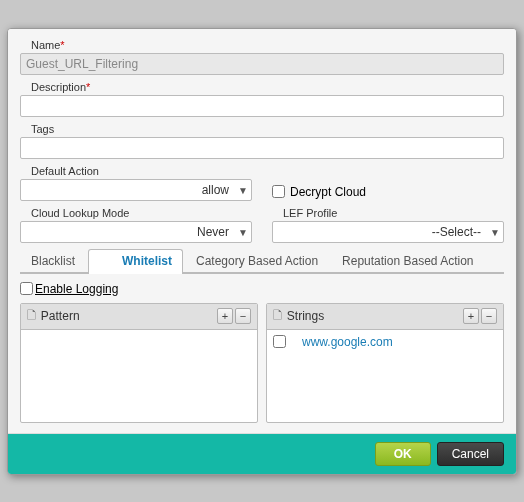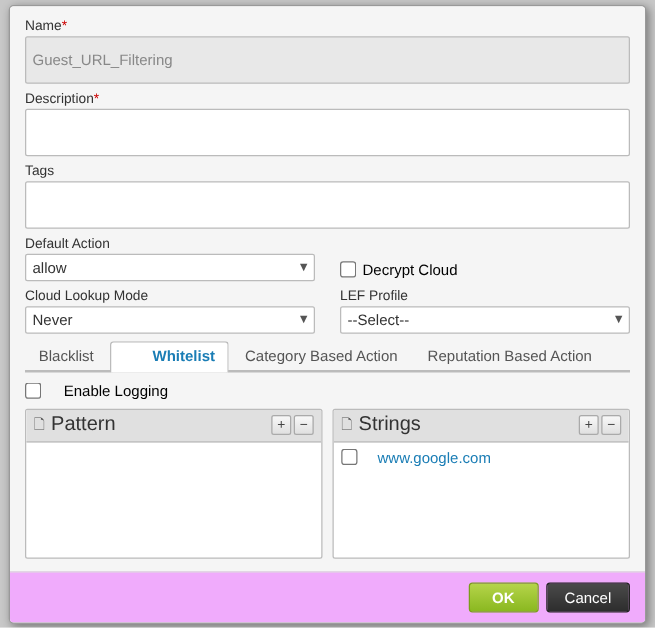--- a/index.html
+++ b/index.html
@@ -42,27 +42,28 @@
       padding: 10px 12px;
       background: #f5f5f5;
     }
     .field-row {
       margin-bottom: 6px;
     }
     .field-label {
       font-size: 11px;
       color: #333;
       margin-bottom: 2px;
+      margin-left: 11px;
     }
     .required {
       color: #cc0000;
     }
     .text-input {
       width: 100%;
-      height: 38px;
+      height: 22px;
       border: 1px solid #bbb;
       border-radius: 2px;
       padding: 2px 5px;
       font-size: 12px;
       background: #fff;
       color: #555;
     }
     .text-input.disabled {
       background: #e8e8e8;
       color: #888;
@@ -93,20 +94,21 @@
       height: 22px;
       border: 1px solid #bbb;
       border-radius: 2px;
       padding: 2px 22px 2px 5px;
       font-size: 12px;
       background: #fff;
       color: #333;
       appearance: none;
       -webkit-appearance: none;
       cursor: pointer;
+      text-align: right;
     }
     .select-arrow {
       position: absolute;
       right: 4px;
       top: 50%;
       transform: translateY(-50%);
       pointer-events: none;
       font-size: 10px;
       color: #555;
     }
@@ -139,23 +141,24 @@
       border-color: #bbb;
       border-bottom-color: #fff;
       color: #1a7db5;
       font-weight: bold;
       margin-bottom: -2px;
       padding-left: 33px;
     }
     .enable-logging {
       display: flex;
       align-items: flex-start;
-      gap: 18px;
+      gap: 2px;
       margin-bottom: 7px;
       font-size: 12px;
+      text-decoration: underline;
     }
     .table-section {
       display: flex;
       gap: 8px;
     }
     .table-panel {
       flex: 1;
       border: 1px solid #bbb;
       border-radius: 2px;
       background: #fff;
@@ -173,21 +176,21 @@
     .table-header-left {
       display: flex;
       align-items: center;
       gap: 5px;
     }
     .table-icon {
       font-size: 11px;
       color: #555;
     }
     .table-header-title {
-      font-size: 16px;
+      font-size: 12px;
       color: #333;
     }
     .table-actions {
       display: flex;
       gap: 2px;
     }
     .table-btn {
       width: 16px;
       height: 16px;
       border: 1px solid #aaa;
@@ -209,21 +212,21 @@
       gap: 16px;
       padding: 2px 0;
       font-size: 12px;
       color: #1a7db5;
     }
     .dialog-footer {
       padding: 8px 12px;
       display: flex;
       justify-content: flex-end;
       gap: 6px;
-      background: #f0abfc;
+      background: #14b8a6;
       border-top: 1px solid #ddd;
     }
     .btn-ok {
       background: linear-gradient(to bottom, #b5d44a, #8ab820);
       color: #fff;
       border: 1px solid #7a9e1a;
       padding: 4px 18px;
       border-radius: 3px;
       cursor: pointer;
       font-size: 12px;

